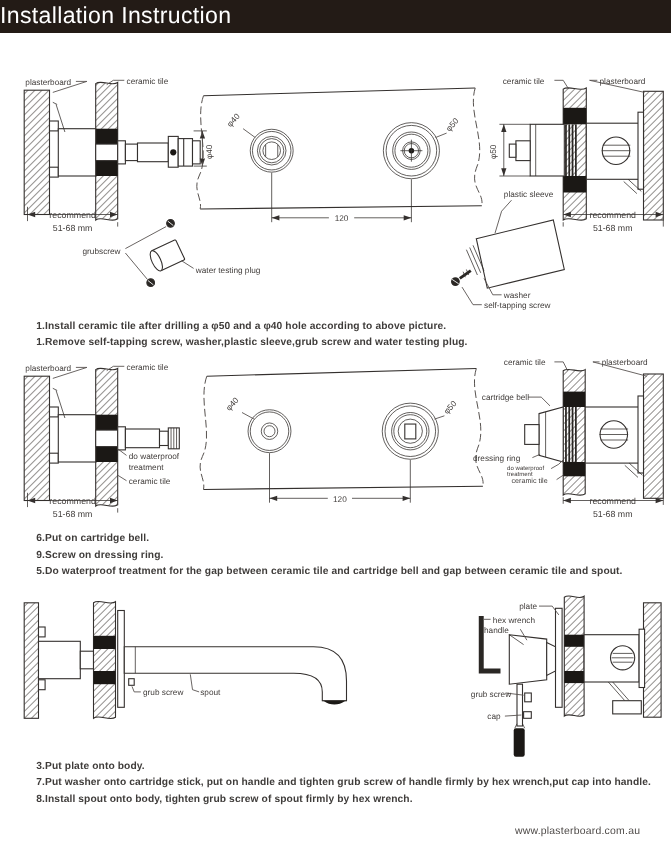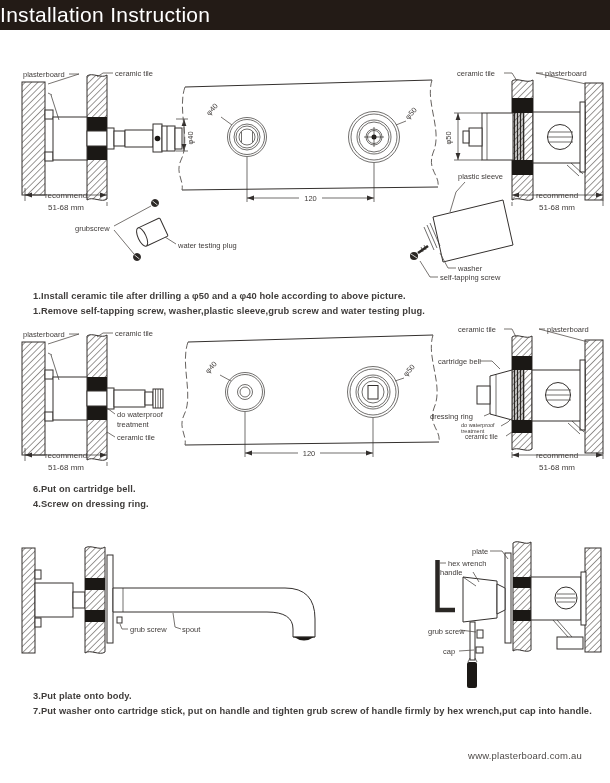--- a/index.html
+++ b/index.html
@@ -361,21 +361,22 @@
       <line class="lnthin" x1="183" y1="135" x2="183" y2="141"></line>
       <line class="lnthin" x1="92" y1="137" x2="183" y2="137"></line>
       <polygon class="arrow" points="92,137 99,134.6 99,139.4"></polygon>
       <polygon class="arrow" points="183,137 176,134.6 176,139.4"></polygon>
       <text class="lbl2" x="137" y="140" text-anchor="middle">recommend</text>
       <text class="lbl2" x="137" y="152" text-anchor="middle">51-68 mm</text>
     </g>
   </svg>
 
   <div class="step" style="top:484px">6.Put on cartridge bell.</div>
-  <div class="step" style="top:499px">4.Screw on dressing ring.</div>
+  <div class="step" style="top:499px">9.Screw on dressing ring.</div>
+  <div class="step" style="top:514px">5.Do waterproof treatment for the gap between ceramic tile and cartridge bell and gap between ceramic tile and spout.</div>
 
   <svg class="diag" style="left:15px;top:545px" width="330" height="120" viewBox="0 0 330 120">
     <g>
       <rect class="hatchrect" x="7" y="3" width="13" height="105"></rect>
       <rect class="part" x="20" y="25" width="6" height="9"></rect>
       <rect class="part" x="20" y="73" width="6" height="9"></rect>
     </g>
     <g>
       <rect class="part" x="20" y="38" width="38" height="34"></rect>
       <rect class="part" x="58" y="47" width="12" height="16"></rect>
@@ -439,16 +440,17 @@
     <polyline class="leader" points="73,32 79,42"></polyline>
     <text class="lbl" x="40" y="35">handle</text>
     <polyline class="leader" points="60,90 76,92"></polyline>
     <text class="lbl" x="28" y="94">grub screw</text>
     <polyline class="leader" points="59,111 74,110"></polyline>
     <text class="lbl" x="43" y="114">cap</text>
   </svg>
 
   <div class="step" style="top:691px">3.Put plate onto body.</div>
   <div class="step" style="top:706px">7.Put washer onto cartridge stick, put on handle and tighten grub screw of handle firmly by hex wrench,put cap into handle.</div>
+  <div class="step" style="top:721px">8.Install spout onto body, tighten grub screw of spout firmly by hex wrench.</div>
 
   <div class="website">www.plasterboard.com.au</div>
 
 </div>
 
 </body></html>

